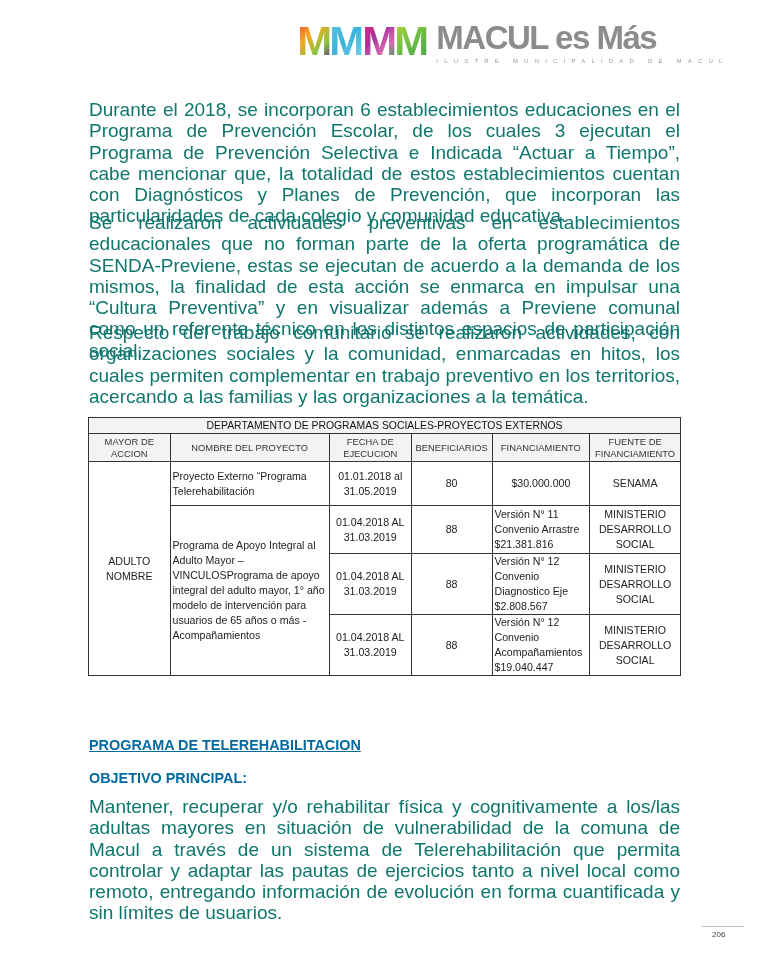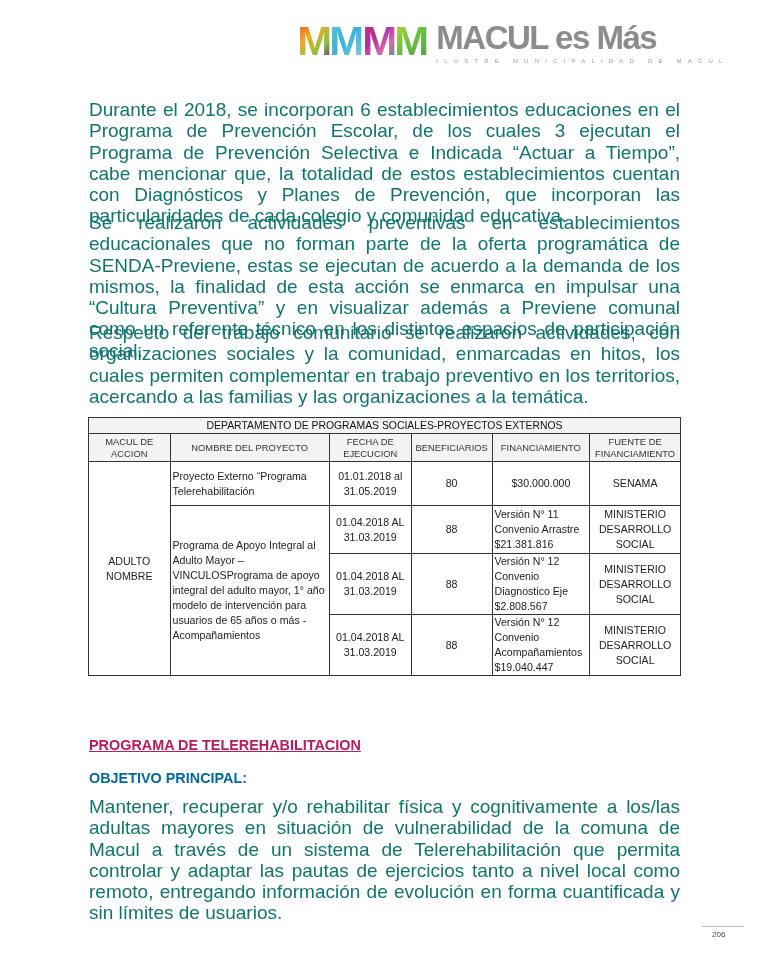--- a/index.html
+++ b/index.html
@@ -38,21 +38,21 @@
   .l { text-align: left; }
   .col1 { width: 78px; }
   .col2 { width: 157px; }
   .col3 { width: 78px; }
   .col4 { width: 76px; }
   .col5 { width: 93px; }
   .col6 { width: 86px; }
   .fund { line-height: 15px; }
 
   
-  #sec-title { position: absolute; top: 737px; font-size: 14.4px; font-weight: bold; text-decoration: underline; color: #be185d; }
+  #sec-title { position: absolute; top: 737px; font-size: 14.4px; font-weight: bold; text-decoration: underline; color: #0369a1; }
   #obj-title { position: absolute; top: 770px; font-size: 14.4px; font-weight: bold; color: #0369a1; }
   #p4 { position: absolute; top: 796px; }
 
   
   .footer-line { position: absolute; left: 702px; top: 926px; width: 42px; height: 1px; background: #bbb; }
   .page-num { position: absolute; left: 712px; top: 930px; font-size: 8px; color: #444; }
 </style>
 </head>
 <body>
 
@@ -72,21 +72,21 @@
 <p id="p1" class="content para">Durante el 2018, se incorporan 6 establecimientos educaciones en el Programa de Prevención Escolar, de los cuales 3 ejecutan el Programa de Prevención Selectiva e Indicada “Actuar a Tiempo”, cabe mencionar que, la totalidad de estos establecimientos cuentan con Diagnósticos y Planes de Prevención, que incorporan las particularidades de cada colegio y comunidad educativa.</p>
 <p id="p2" class="content para">Se realizaron actividades preventivas en establecimientos educacionales que no forman parte de la oferta programática de SENDA-Previene, estas se ejecutan de acuerdo a la demanda de los mismos, la finalidad de esta acción se enmarca en impulsar una “Cultura Preventiva” y en visualizar además a Previene comunal como un referente técnico en los distintos espacios de participación social.</p>
 <p id="p3" class="content para">Respecto del trabajo comunitario se realizaron actividades, con organizaciones sociales y la comunidad, enmarcadas en hitos, los cuales permiten complementar en trabajo preventivo en los territorios, acercando a las familias y las organizaciones a la temática.</p>
 
 <table class="dept-table">
   <tbody>
       <tr>
     <th class="title" colspan="6">DEPARTAMENTO DE PROGRAMAS SOCIALES-PROYECTOS EXTERNOS</th>
   </tr>
   <tr class="hdr">
-    <th class="col1">MACUL DE ACCION</th>
+    <th class="col1">MAYOR DE ACCION</th>
     <th class="col2">NOMBRE DEL PROYECTO</th>
     <th class="col3">FECHA DE EJECUCION</th>
     <th class="col4">BENEFICIARIOS</th>
     <th class="col5">FINANCIAMIENTO</th>
     <th class="col6">FUENTE DE FINANCIAMIENTO</th>
   </tr>
   <tr style="height:44px;">
     <td class="c" rowspan="4">ADULTO NOMBRE</td>
     <td class="l">Proyecto Externo “Programa Telerehabilitación</td>
     <td class="c">01.01.2018 al 31.05.2019</td>

